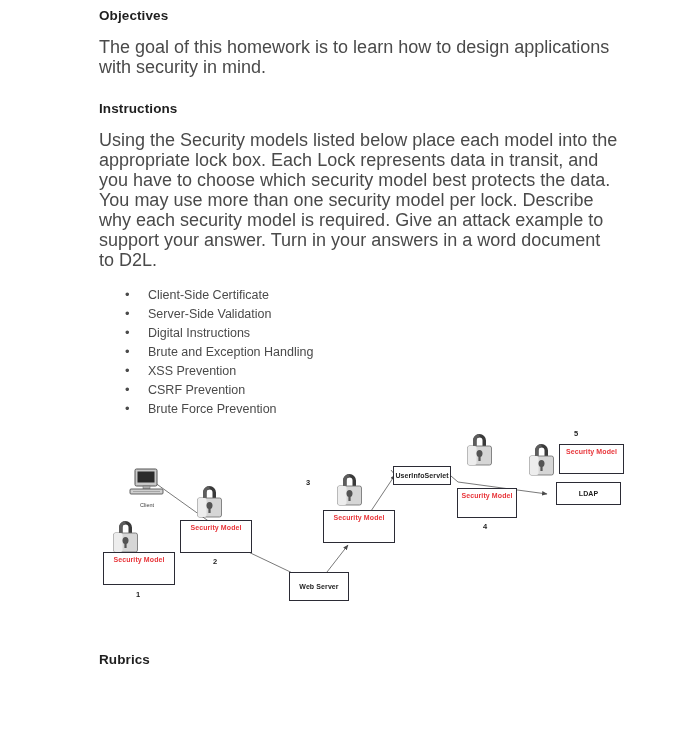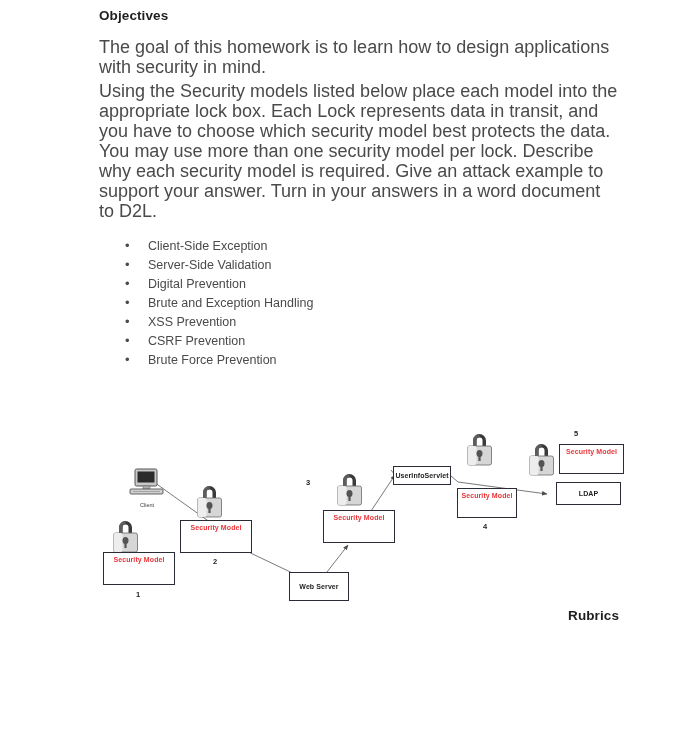--- a/index.html
+++ b/index.html
@@ -120,26 +120,27 @@
 </style>
 </head>
 <body>
 
 <div class="page">
   <div class="content">
 
     <h2 class="section-title">Objectives</h2>
     <p class="body-text">The goal of this homework is to learn how to design applications with security in mind.</p>
 
+    <h2 class="section-title spaced">Instructions</h2>
     <p class="body-text">Using the Security models listed below place each model into the appropriate lock box. Each Lock represents data in transit, and you have to choose which security model best protects the data.  You may use more than one security model per lock. Describe why each security model is required. Give an attack example to support your answer. Turn in your answers in a word document to D2L.</p>
 
     <ul class="model-list">
-      <li>Client-Side Exception</li>
+      <li>Client-Side Certificate</li>
       <li>Server-Side Validation</li>
-      <li>Digital Prevention</li>
+      <li>Digital Instructions</li>
       <li>Brute and Exception Handling</li>
       <li>XSS Prevention</li>
       <li>CSRF Prevention</li>
       <li>Brute Force Prevention</li>
     </ul>
   </div>
 
   <div class="diagram">
 
     <svg width="545" height="200">
@@ -247,16 +248,16 @@
     <div class="sm-box" style="left:464px; top:24px; width:65px; height:30px;">
       <div class="sm-label">Security Model</div>
     </div>
     <div class="num" style="left:479px; top:9px;">5</div>
 
     <div class="node-box" style="left:298px; top:46px; width:58px; height:19px;">UserInfoServlet</div>
     <div class="node-box" style="left:461px; top:62px; width:65px; height:23px;">LDAP</div>
     <div class="node-box" style="left:194px; top:152px; width:60px; height:29px;">Web Server</div>
   </div>
 
-  <div class="content" style="top:608px;text-align:right;">
+  <div class="content" style="top:652px;">
     <h2 class="section-title">Rubrics</h2>
   </div>
 </div>
 
 </body></html>

